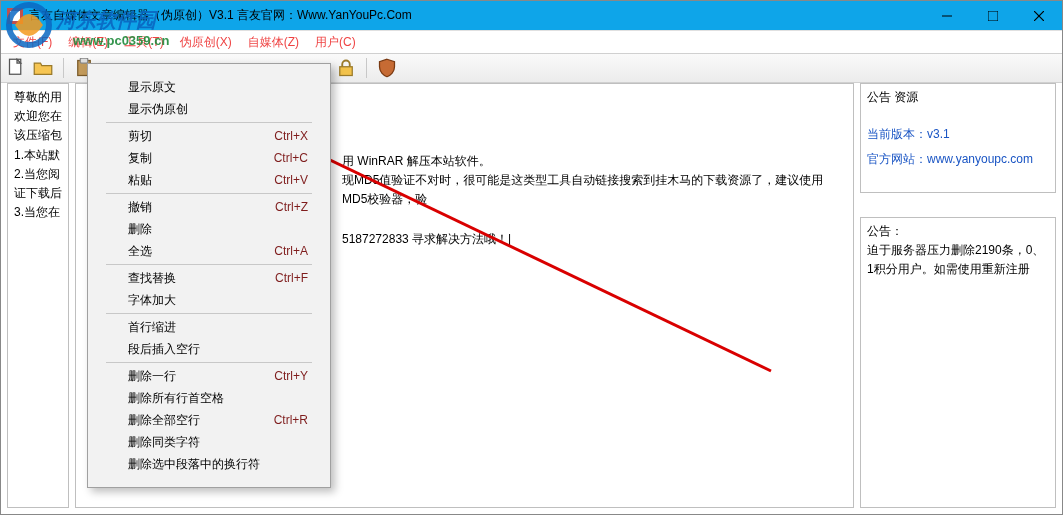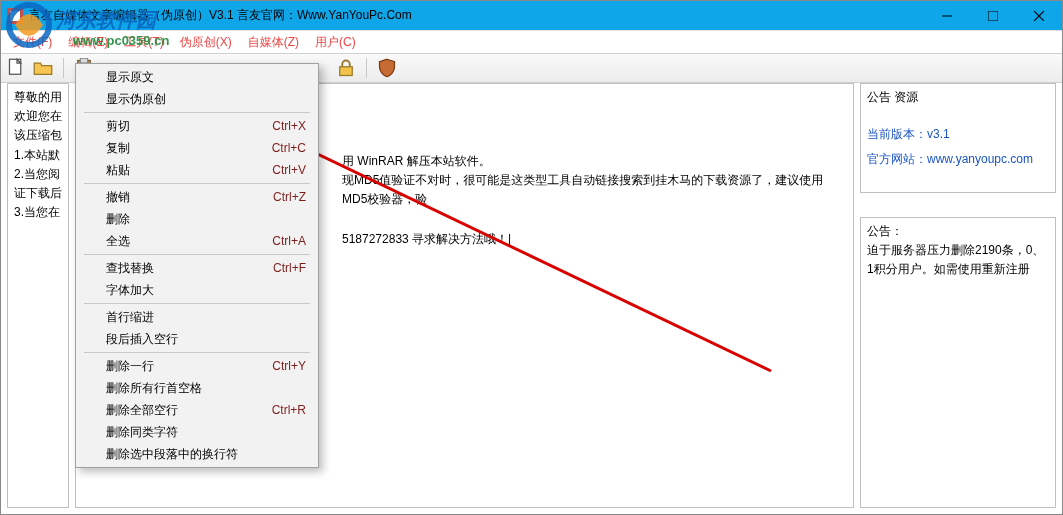--- a/index.html
+++ b/index.html
@@ -69,27 +69,27 @@
   .left-panel{ width: 62px; }
   .center-panel{ flex:1; }
   .right-col{ width:196px; display:flex; flex-direction:column; gap:24px;}
   .right-top{height:110px;}
   .right-bot{flex:1;}
   .info-title{color:#000;}
   .info-link-label{color:#1a55c4;}
   .info-link-url{color:#1a55c4;}
   .context-menu{
     position:absolute;
-    left:74px;
+    left:86px;
     top:62px;
     width:244px;
     background:#f2f2f2;
     border:1px solid #a0a0a0;
     box-shadow:4px 4px 8px rgba(0,0,0,0.25);
-    padding:2px;
+    padding:12px;
     z-index:500;
     font-size:12px;
   }
   .cm-item{display:flex;align-items:center;height:22px;padding:0 10px 0 28px;position:relative;}
   .cm-item .lbl{flex:1;}
   .cm-item .sc{color:#7f1d1d;}
   .cm-sep{height:1px;background:#c8c8c8;margin:2px 6px;}
   .watermark{
     position:absolute;
     left:0;top:0;

